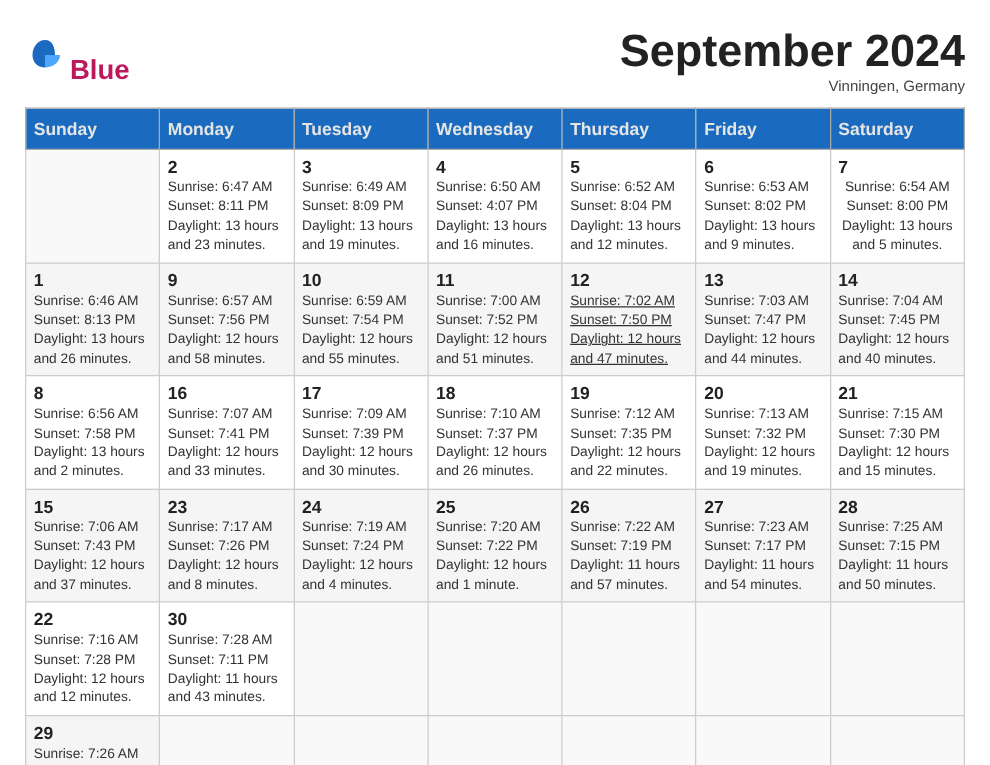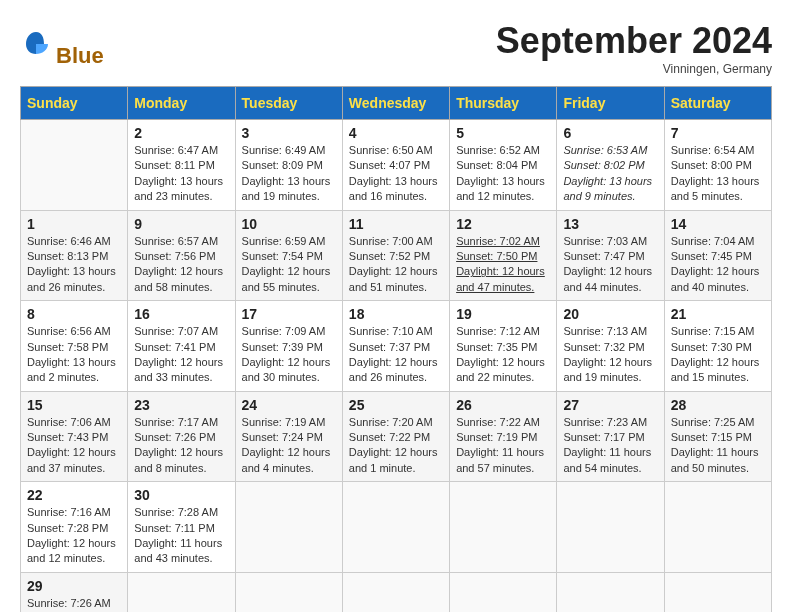--- a/index.html
+++ b/index.html
@@ -19,21 +19,21 @@
     .logo {
       display: flex;
       align-items: center;
     }
     .logo-text {
       font-size: 22px;
       font-weight: bold;
       line-height: 1.1;
     }
     .logo-general { color: #333; }
-    .logo-blue { color: #a16207; }
+    .logo-blue { color: #be185d; }
     .logo-icon {
       width: 32px;
       height: 32px;
       margin-right: 4px;
     }
     .title-block {
       text-align: right;
     }
     .month-title {
       font-size: 36px;
@@ -43,21 +43,21 @@
     .location-title {
       font-size: 12px;
       color: #444;
     }
     table {
       width: 100%;
       border-collapse: collapse;
     }
     thead tr {
       background-color: #1a6bbf;
-      color: #fde047;
+      color: #e5e5e5;
     }
     thead th {
       padding: 8px 6px;
       font-size: 14px;
       font-weight: bold;
       border: 1px solid #aaa;
       text-align: left;
     }
     tbody tr {
       vertical-align: top;
@@ -152,28 +152,28 @@
         </td>
         <td>
           <span class="day-number">5</span>
           <div class="cell-text" style="white-space: pre-line;">Sunrise: 6:52 AM
 Sunset: 8:04 PM
 Daylight: 13 hours
 and 12 minutes.</div>
         </td>
         <td>
           <span class="day-number">6</span>
-          <div class="cell-text" style="white-space: pre-line; font-style: italic;">Sunrise: 6:53 AM
+          <div class="cell-text" style="white-space: pre-line;">Sunrise: 6:53 AM
 Sunset: 8:02 PM
 Daylight: 13 hours
 and 9 minutes.</div>
         </td>
         <td>
           <span class="day-number">7</span>
-          <div class="cell-text" style="white-space: pre-line;">Sunrise: 6:54 AM
+          <div class="cell-text" style="white-space: pre-line; text-align: center;">Sunrise: 6:54 AM
 Sunset: 8:00 PM
 Daylight: 13 hours
 and 5 minutes.</div>
         </td>
       </tr>
       <tr>
         <td>
           <span class="day-number">1</span>
           <div class="cell-text" style="white-space: pre-line;">Sunrise: 6:46 AM
 Sunset: 8:13 PM

